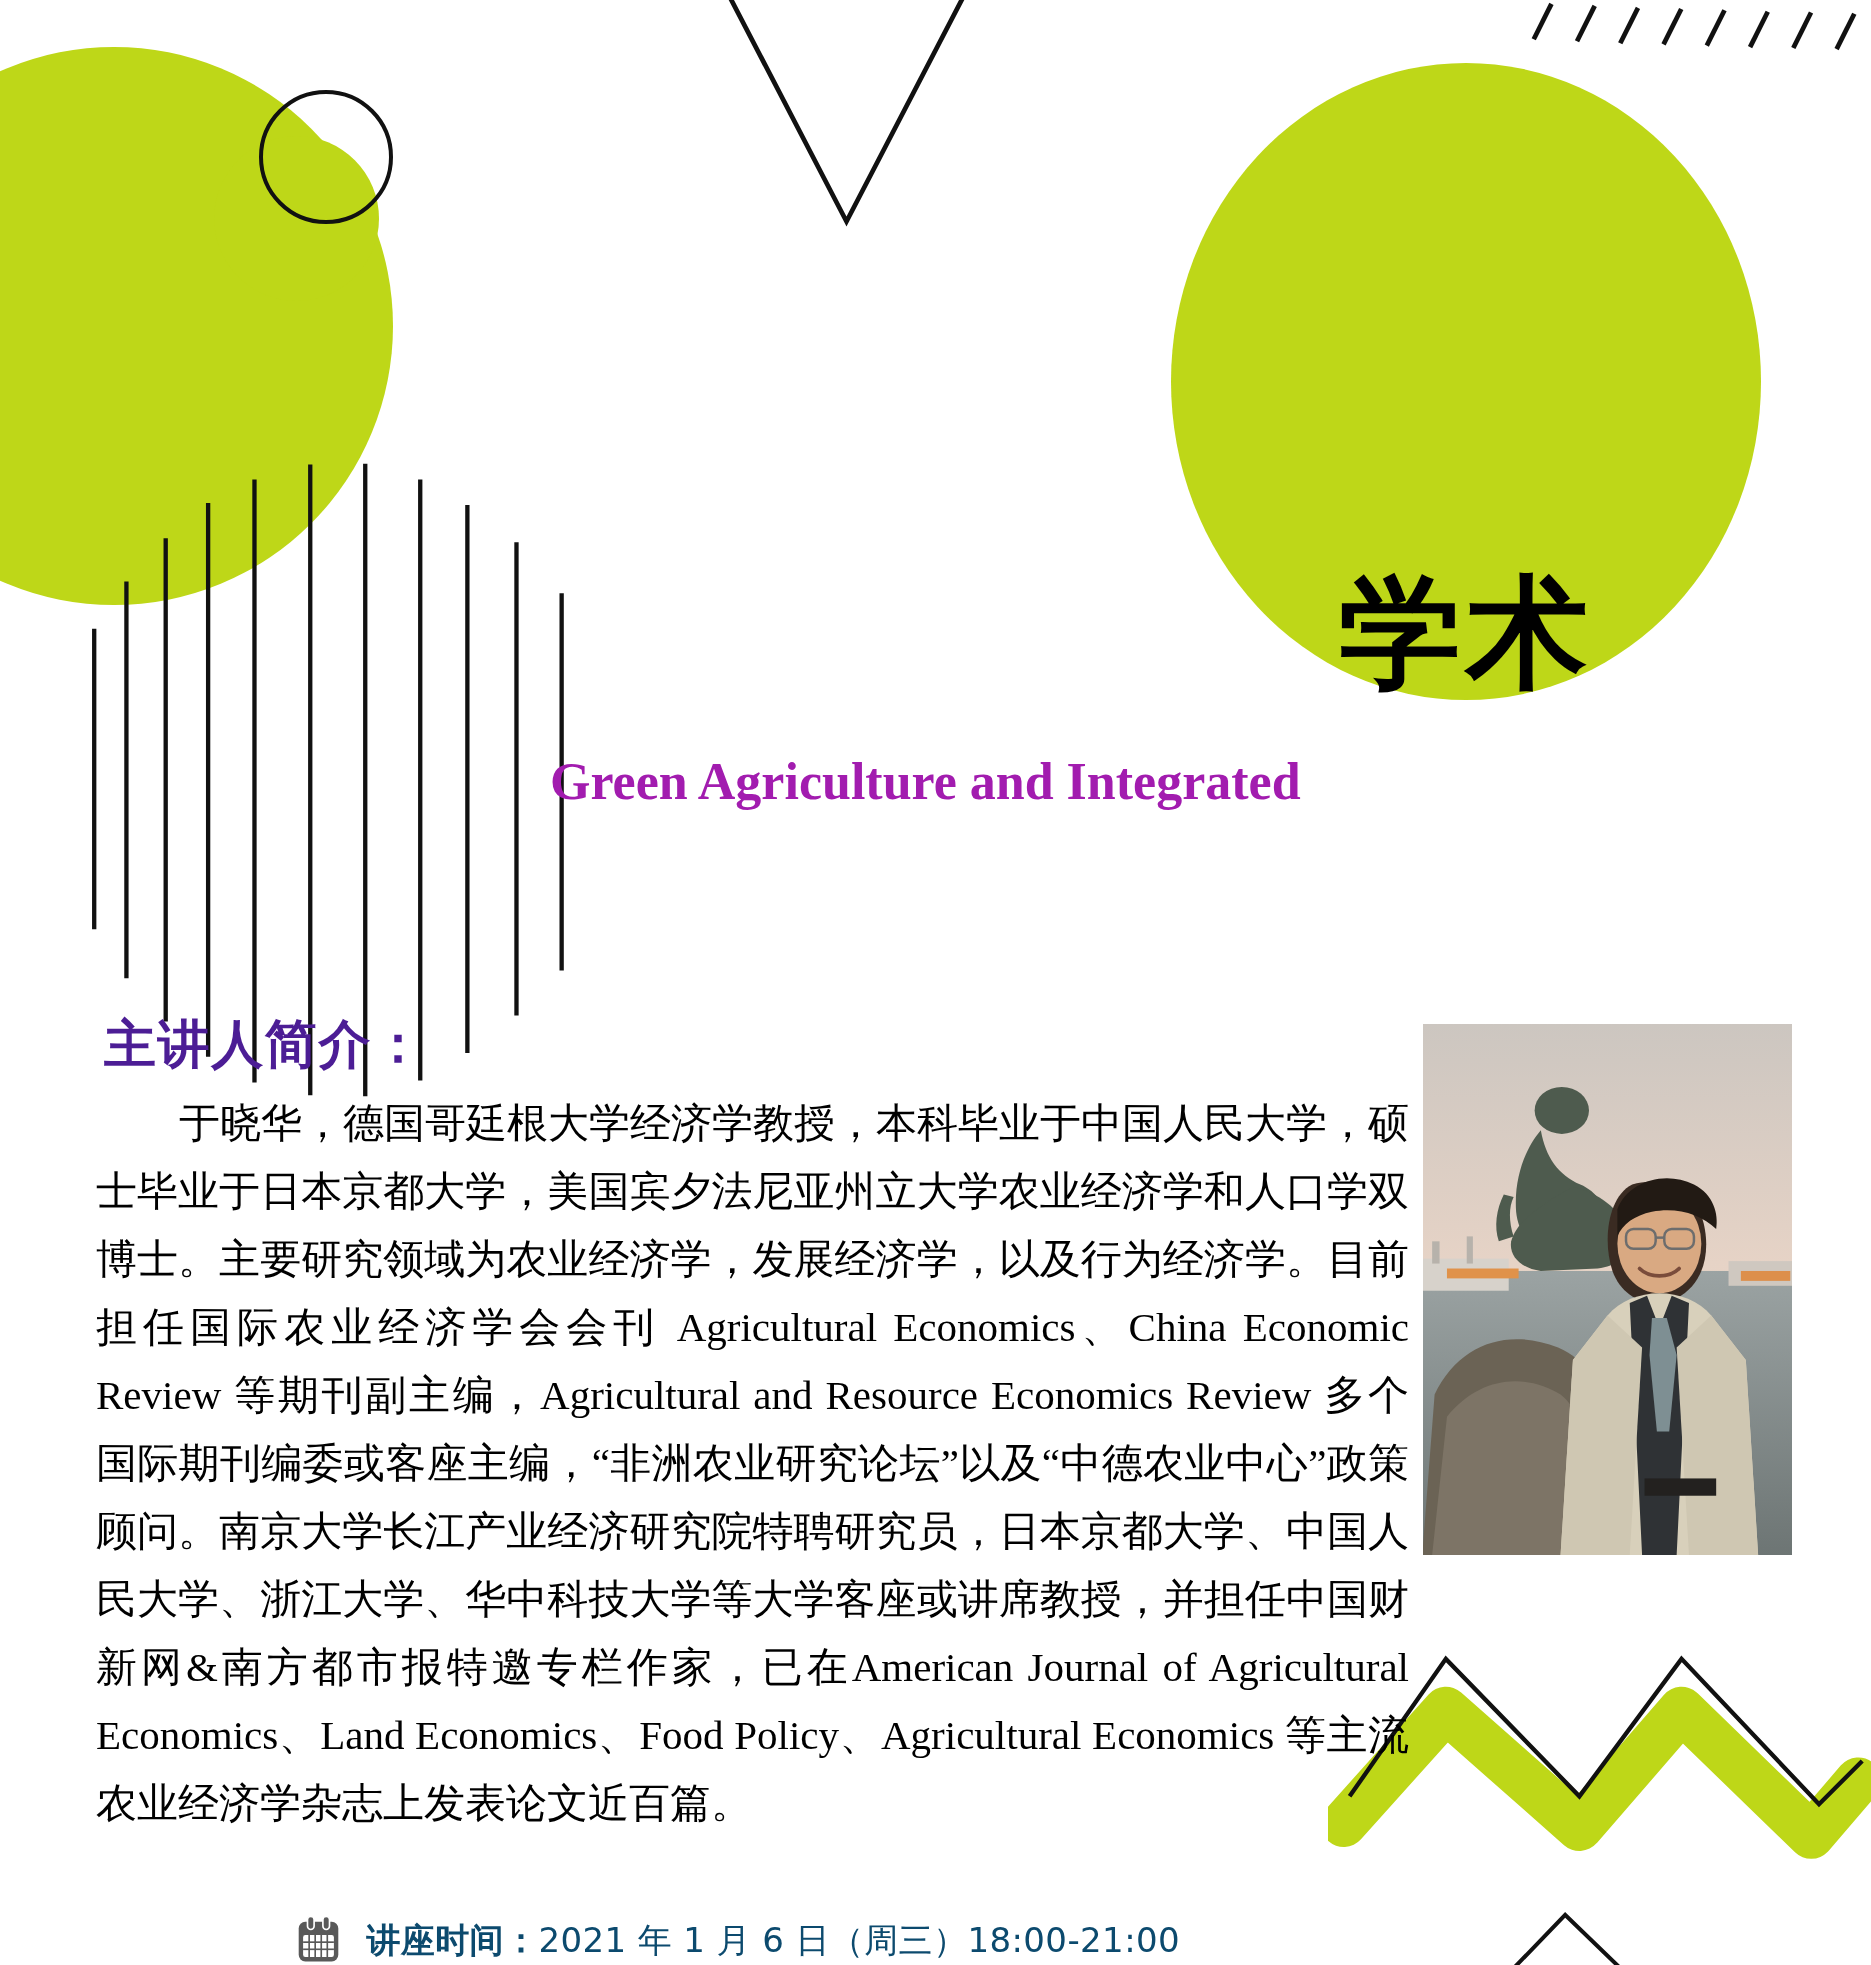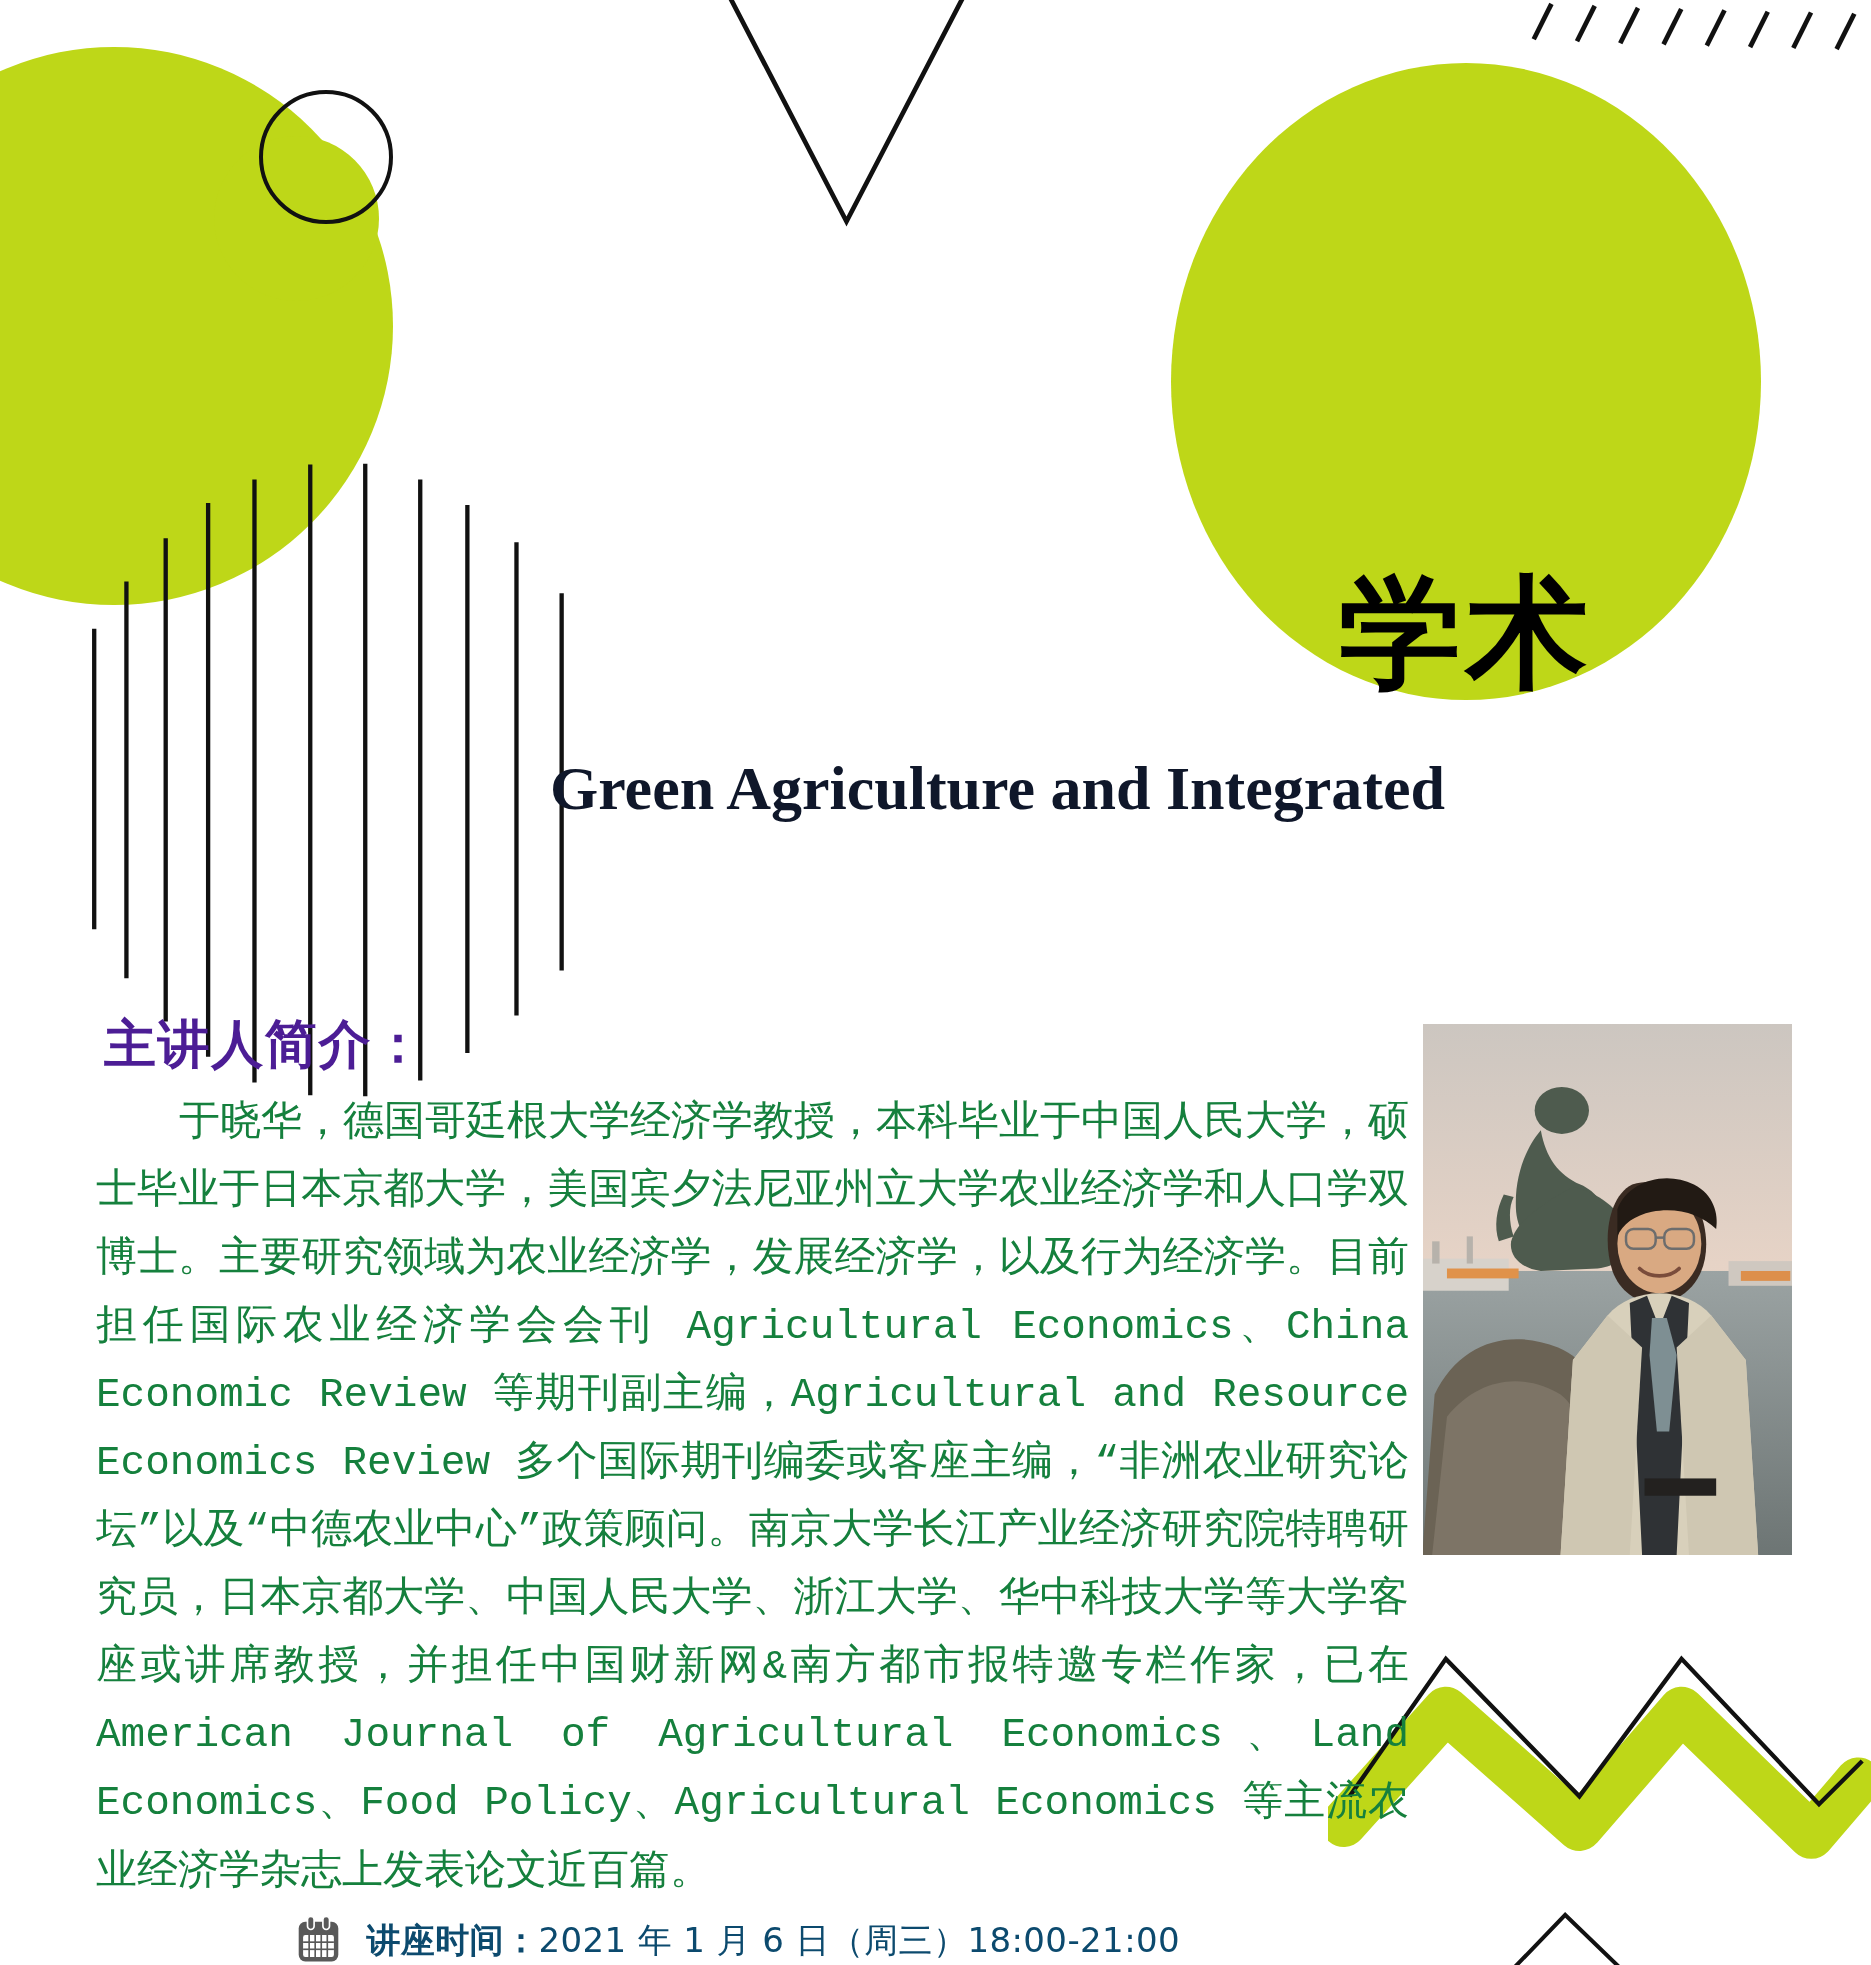--- a/index.html
+++ b/index.html
@@ -66,41 +66,41 @@
     border:4.3px solid #111111; transform:rotate(-46deg);
   }
 
   
   #content { position:absolute; inset:0; z-index:20; }
 
   #talk-title {
     position:absolute; left:550px; top:749px; width:1309px;
     font-family:"Liberation Serif", serif;
     font-weight:bold;
-    font-size:62px;
+    font-size:52px;
     line-height:1.28;
-    color:#0f172a;
+    color:#a21caf;
     text-align:left;
   }
 
   #bio-heading {
     position:absolute; left:104px; top:1010px;
     font-family:"DejaVu Sans", sans-serif;
     font-weight:bold;
     font-size:52px;
     letter-spacing:1.6px;
     color:#4c1d95;
   }
 
   #bio-body {
     position:absolute; left:96px; top:1089px; width:1313px;
-    font-family:Liberation Mono, monospace;
+    font-family:Liberation Serif, serif;
     font-size:41px;
     line-height:1.66;
-    color:#15803d;
+    color:#000000;
     text-align:justify;
     text-indent:83px;
     word-break:break-word;
   }
 
   #speaker-photo {
     position:absolute; left:1423px; top:1024px;
     width:369px; height:531px;
     overflow:hidden;
     background:#b9b0a6;

